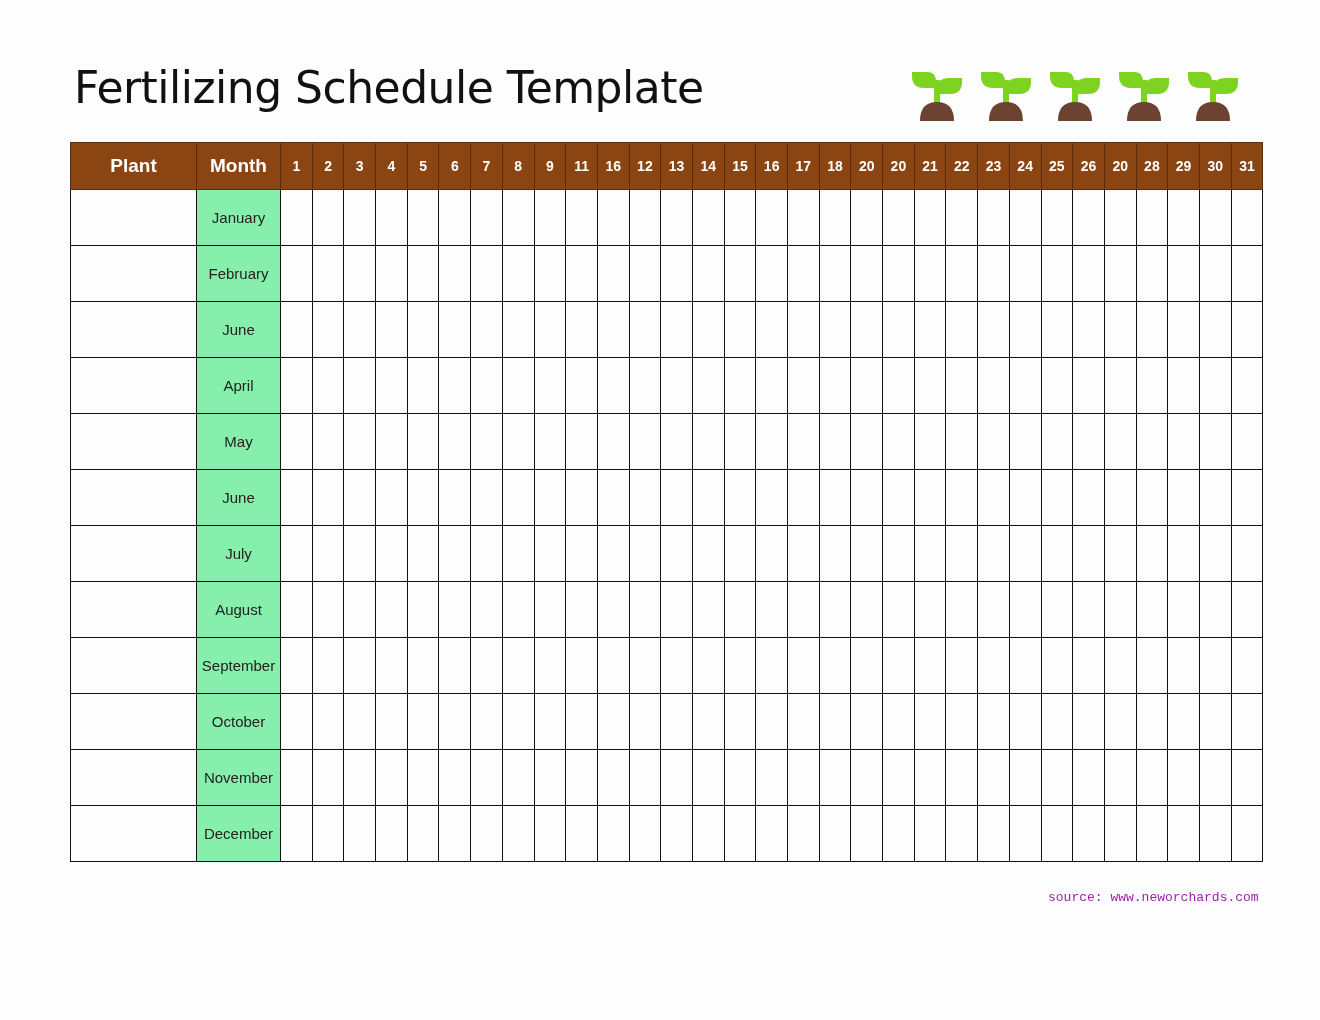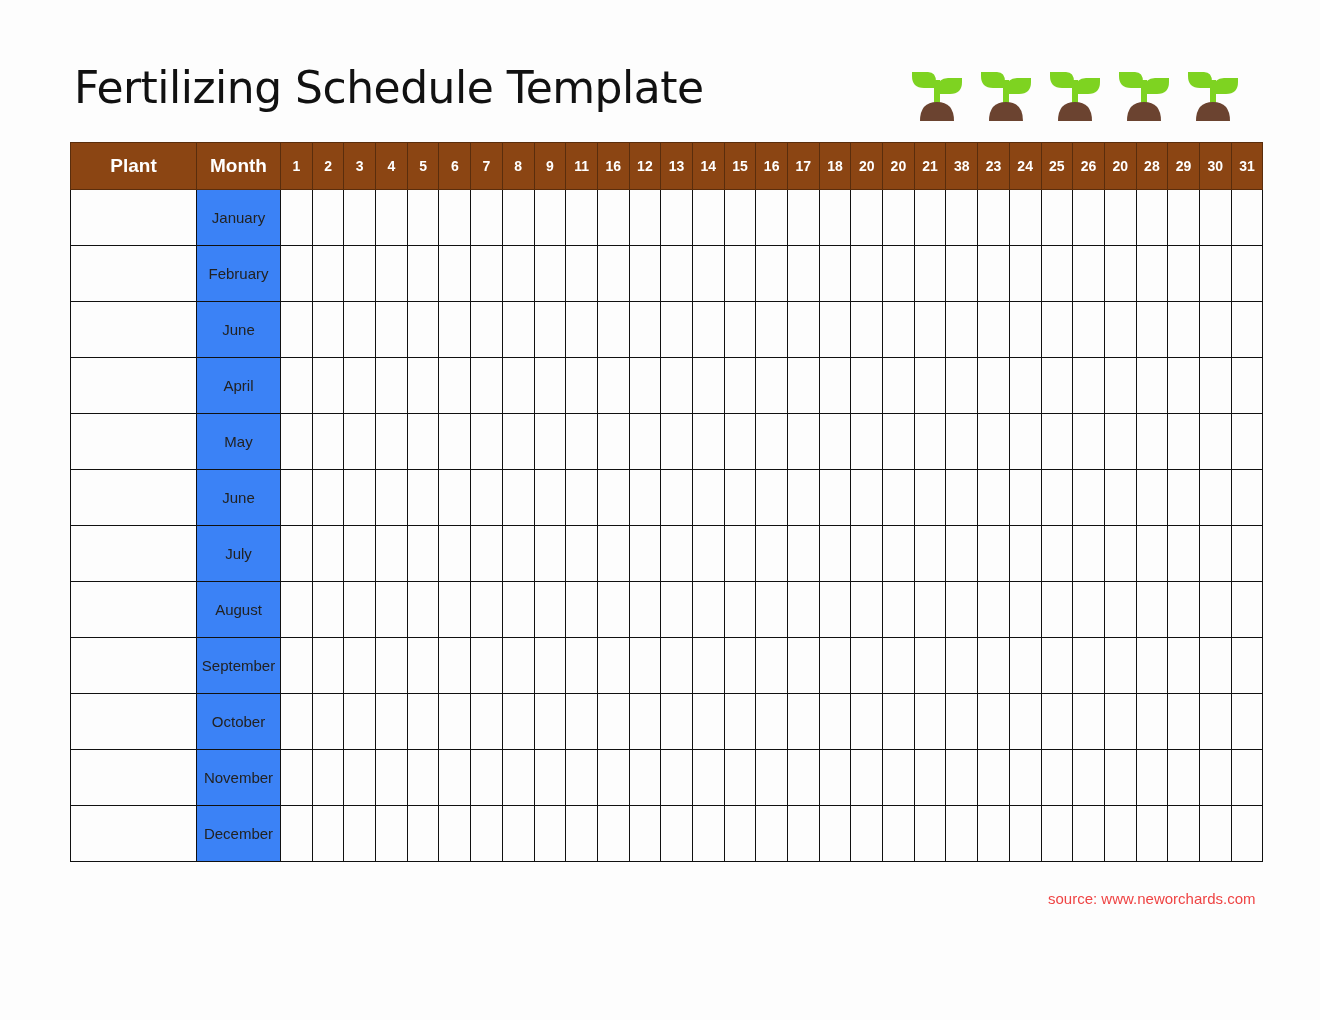--- a/index.html
+++ b/index.html
@@ -25,24 +25,24 @@
     border: 1px solid #5a2d0c; font-weight: bold;
     font-size: 14px; padding: 0; text-align: center;
     font-family: "Liberation Sans", sans-serif;
     transform-origin: center;
   }
   .grid th.big { font-size: 19px; }
   .grid td {
     border: 1px solid #111; height: 55px; padding: 0;
     text-align: center; font-size: 15px; color: #222;
   }
-  .grid td.month { background: #3b82f6; }
+  .grid td.month { background: #86efac; }
   .source {
     position: absolute; left: 1048px; top: 890px;
-    font-size: 15px; color: #ef4444;
+    font-size: 13px; color: #a21caf; font-family: Liberation Mono, monospace;
   }
 </style>
 </head>
 <body>
 
 <div class="title">Fertilizing Schedule Template</div>
 
 <div class="sprouts" id="sprouts">
     <div class="sprout"><svg viewBox="0 0 54 56" width="54" height="56">
     <path d="M2 4 H18 Q26 4 26 14 V20 H14 Q2 20 2 8 Z" fill="#7ed321"></path>
@@ -130,21 +130,21 @@
         <th>12</th>
         <th>13</th>
         <th>14</th>
         <th>15</th>
         <th>16</th>
         <th>17</th>
         <th>18</th>
         <th>20</th>
         <th>20</th>
         <th>21</th>
-        <th>38</th>
+        <th>22</th>
         <th>23</th>
         <th>24</th>
         <th>25</th>
         <th>26</th>
         <th>20</th>
         <th>28</th>
         <th>29</th>
         <th>30</th>
         <th>31</th>
       </tr>

